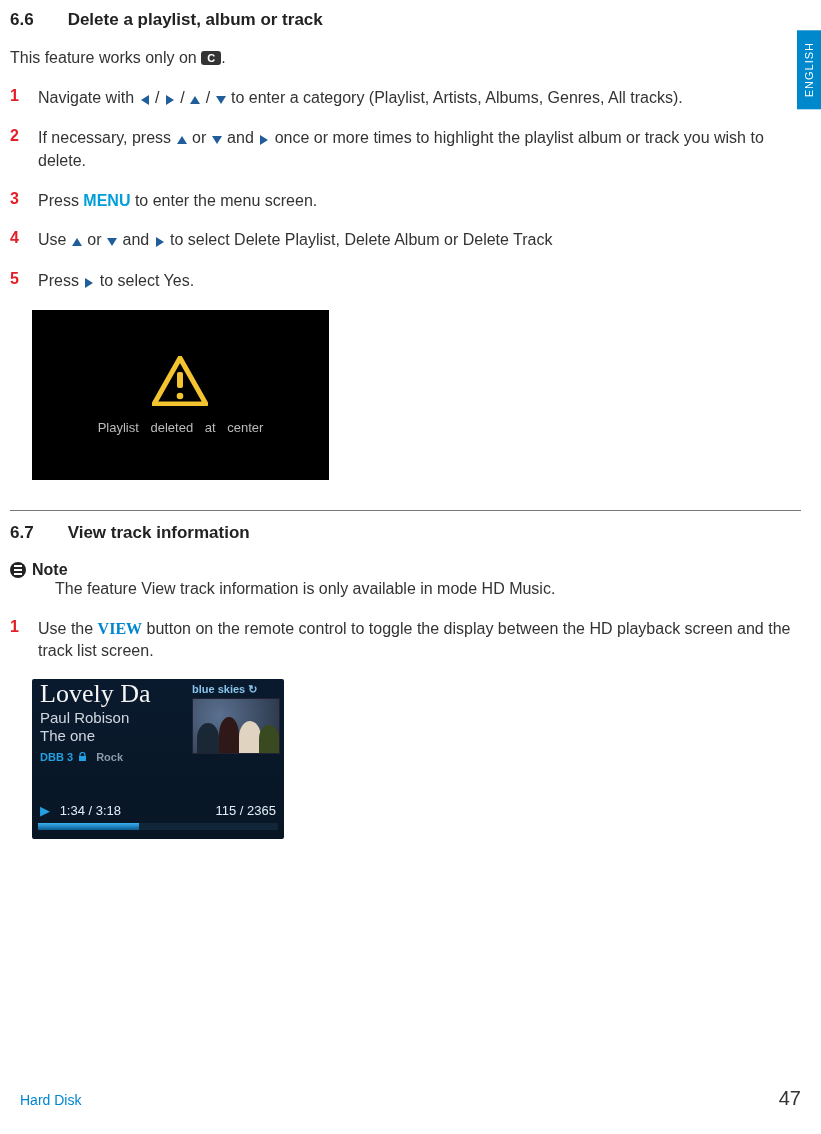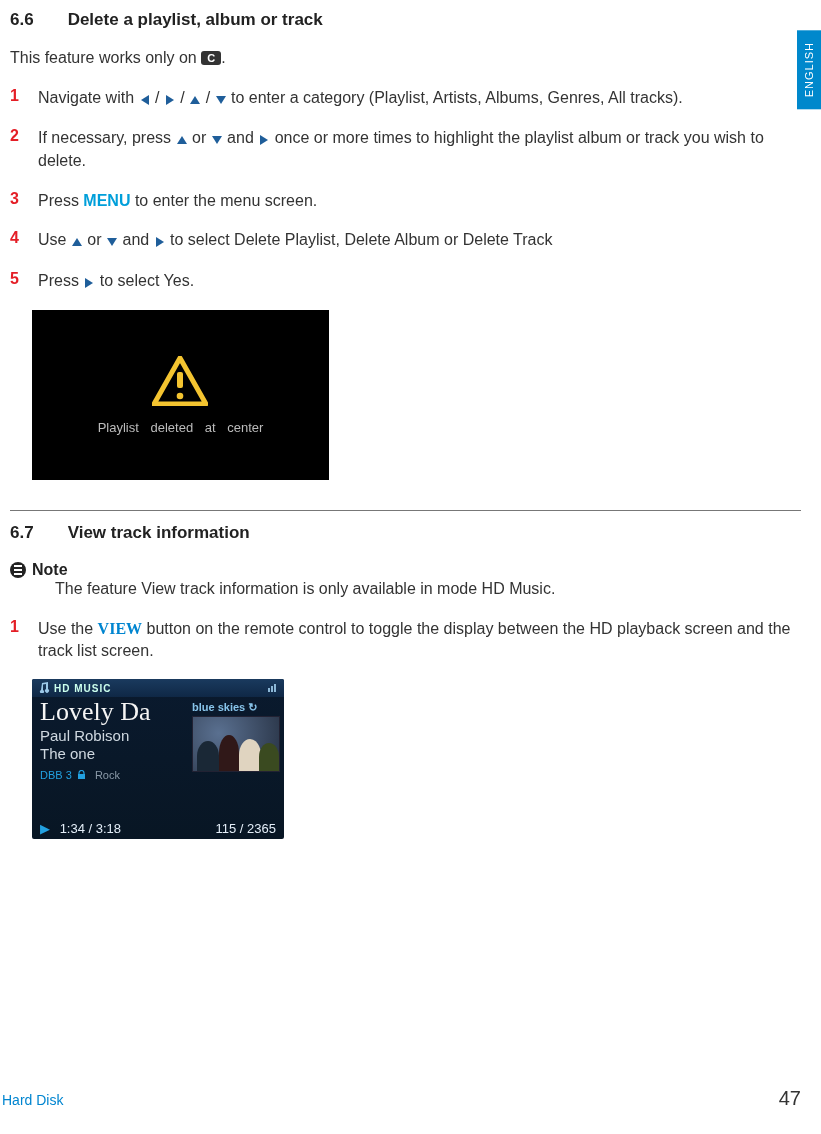--- a/index.html
+++ b/index.html
@@ -163,21 +163,21 @@
       margin-bottom: 2px;
     }
     .hd-sub {
       font-size: 15px;
       color: #cfd8e0;
       line-height: 1.2;
     }
     .hd-dbb {
       color: #22a0e0;
       font-size: 11px;
-      font-weight: normal;
+      font-weight: bold;
       margin-top: 6px;
     }
     .hd-dbb .gray { color: #8a99a8; margin-left: 4px; }
     .hd-right {
       width: 92px;
       padding: 4px 6px 0 0;
       text-align: left;
     }
     .hd-right-label {
       color: #88c4ea;
@@ -220,21 +220,21 @@
     }
     .hd-progress-fill {
       position: absolute;
       left: 0; top: 0; bottom: 0;
       width: 42%;
       background: linear-gradient(#3ab0f0,#0a5a90);
     }
     .footer {
       position: absolute;
       bottom: 24px;
-      left: 2px;
+      left: 20px;
       right: 20px;
       display: flex;
       justify-content: space-between;
       align-items: baseline;
     }
     .footer-left {
       color: #0085d0;
       font-size: 14px;
     }
     .footer-right {
@@ -347,33 +347,20 @@
   <div class="body-text" style="margin-top:0; margin-bottom:18px;margin-left:45px;">The feature View track information is only available in mode HD Music.</div>
 
   <div class="step">
     <div class="step-num">1</div>
     <div class="step-text">
       <span>Use the </span><span class="view-key">VIEW</span><span> button on the remote control to toggle the display between the HD playback screen and the track list screen.</span>
     </div>
   </div>
 
   <div class="hd-screenshot">
-    <div class="hd-header">
-      <div class="hd-header-left">
-        <span><svg width="12" height="12">
-              <path d="M4 2 L10 1 L10 8 A2 2 0 1 1 8 8 L8 3 L5 3.5 L5 9 A2 2 0 1 1 3 9 Z" fill="#9cc8e8"></path>
-            </svg></span>
-        <span>HD MUSIC</span>
-      </div>
-      <span><svg width="10" height="10">
-            <rect x="0" y="6" width="2" height="4" fill="#8cb8d8"></rect>
-            <rect x="3" y="4" width="2" height="6" fill="#8cb8d8"></rect>
-            <rect x="6" y="2" width="2" height="8" fill="#8cb8d8"></rect>
-          </svg></span>
-    </div>
     <div class="hd-body">
       <div class="hd-left">
         <div class="hd-title">Lovely Da</div>
         <div class="hd-sub">Paul Robison</div>
         <div class="hd-sub">The one</div>
         <div class="hd-dbb">
           <span>DBB 3</span>
           <span style="margin:0 2px;"><svg width="9" height="9">
                 <rect x="1" y="4" width="7" height="5" fill="#22a0e0"></rect>
                 <path d="M2 4 v-1 a2.5 2.5 0 0 1 5 0 v1" fill="none" stroke="#22a0e0" stroke-width="1.2"></path>

